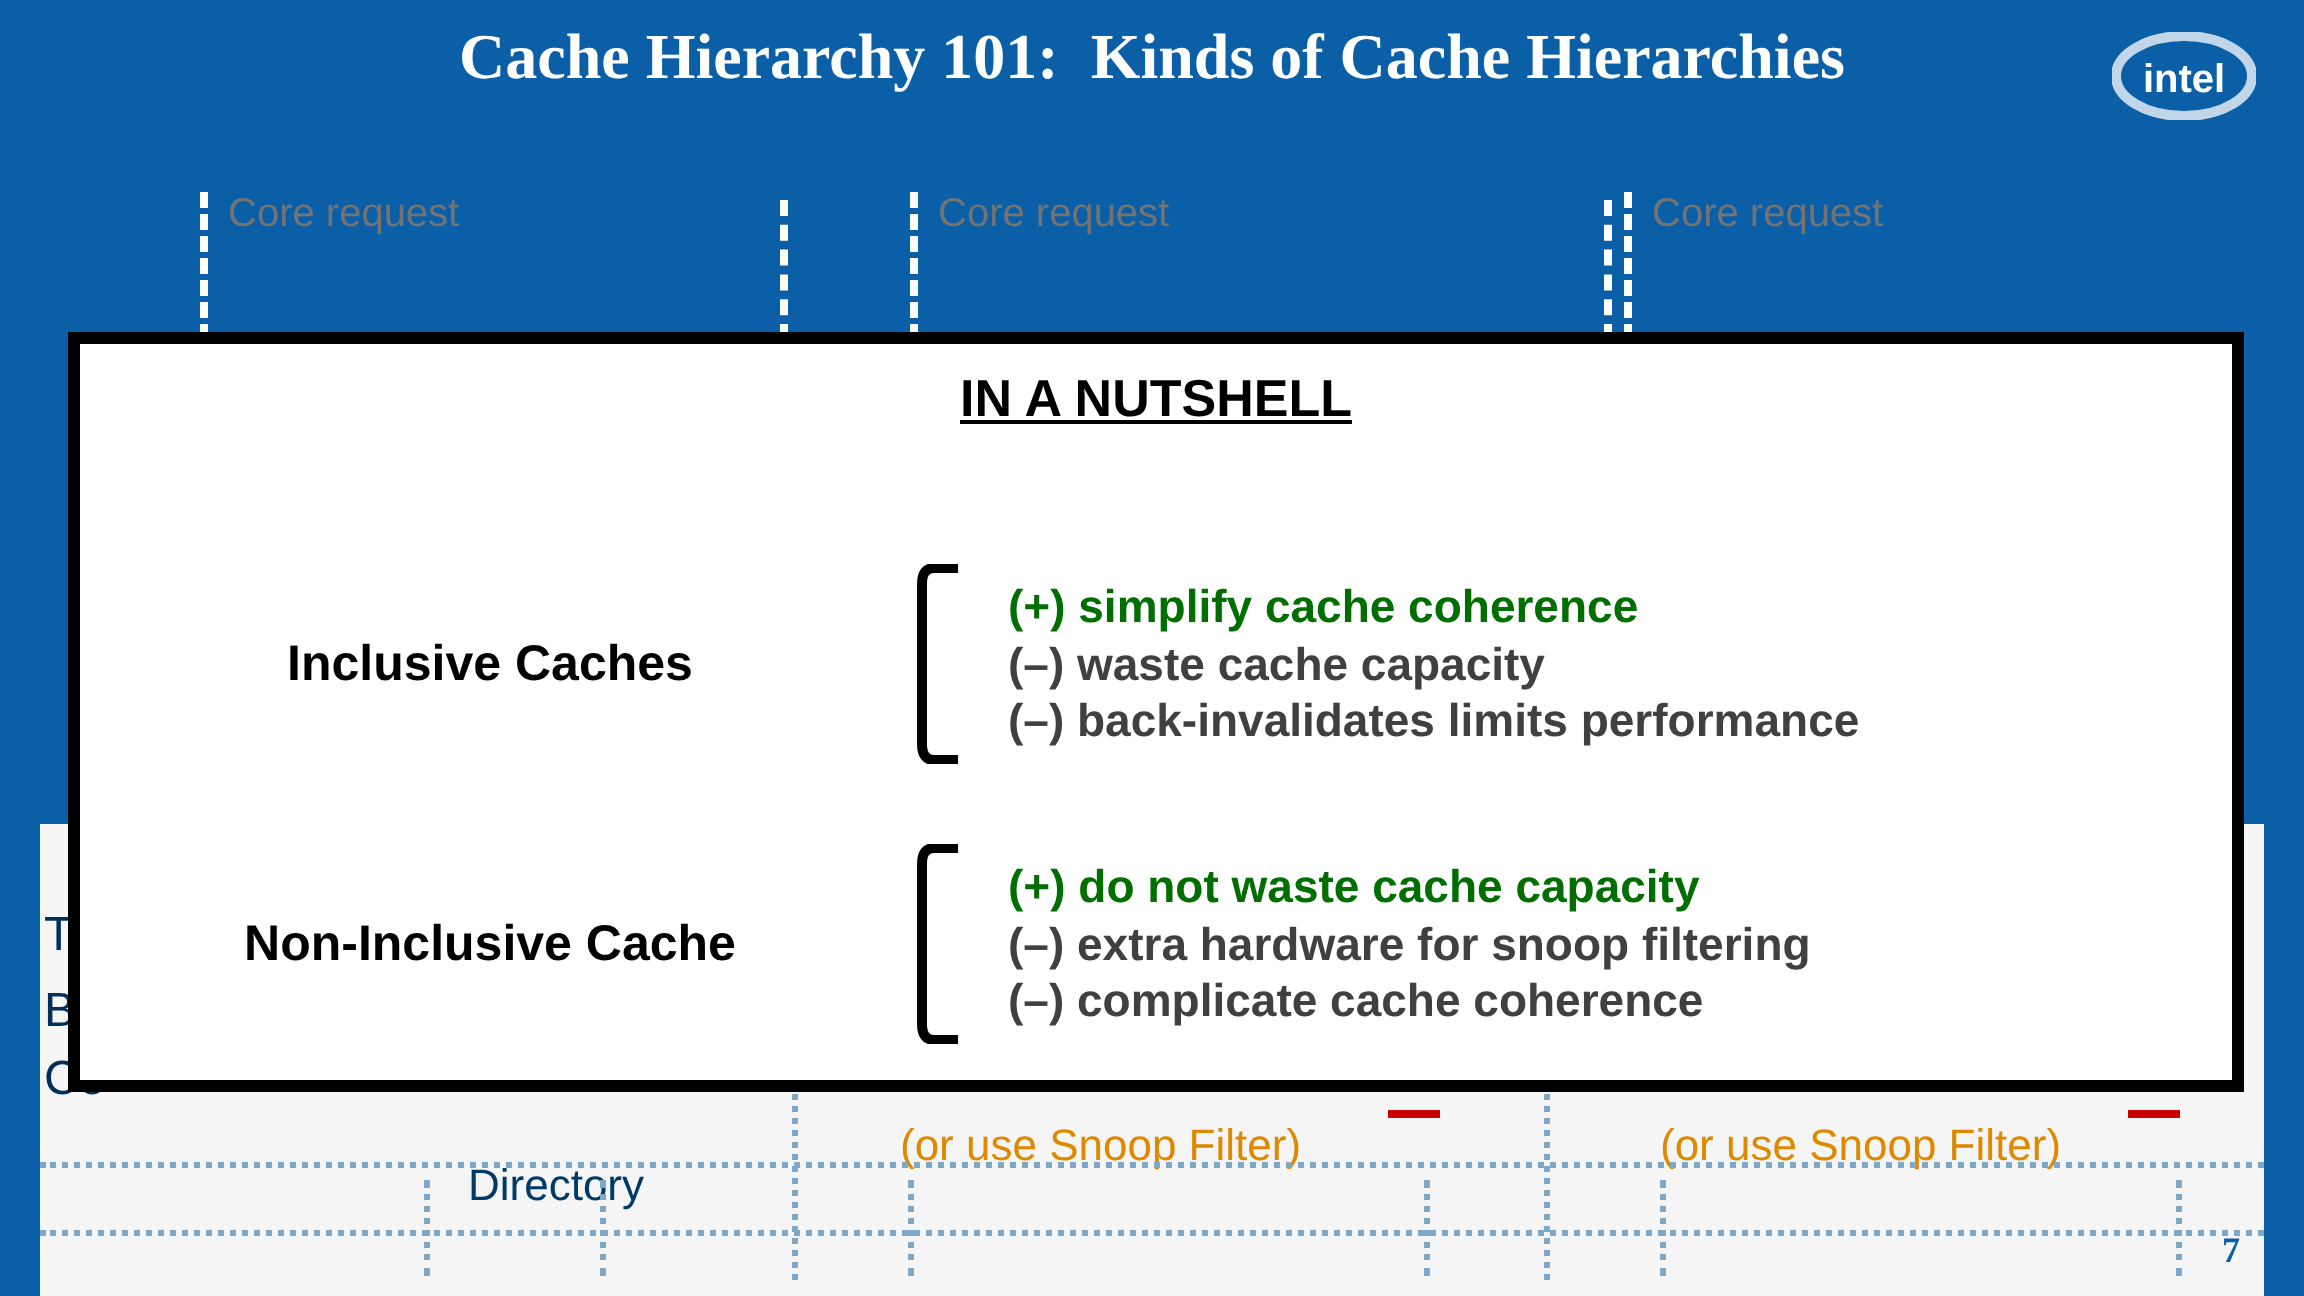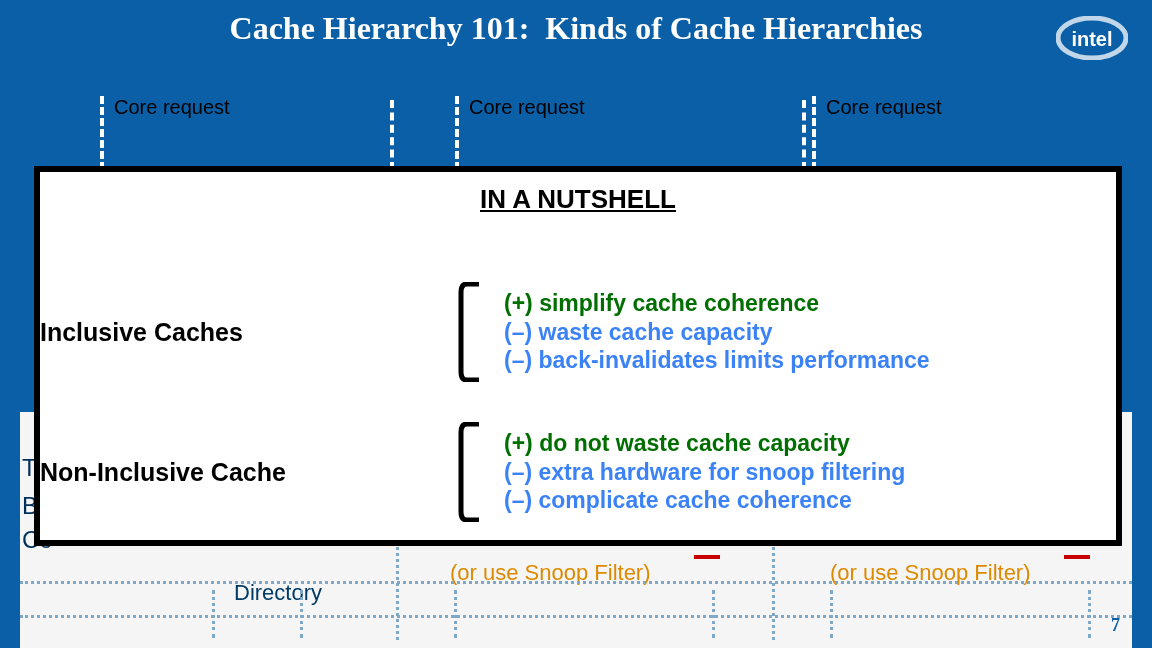--- a/index.html
+++ b/index.html
@@ -32,21 +32,21 @@
     font-family:"Comic Sans MS","Chalkboard SE",cursive;
     font-size:32px; font-weight:700;
     line-height:1.05;
   }
 
   .intel-logo { position:absolute; top:16px; right:24px;text-decoration:underline; }
   .intel-logo svg { width:72px; height:44px; }
 
   .corereq {
     position:absolute; top:96px;
-    color:#000000; font-size:20px;
+    color:#737373; font-size:20px;
     border-left:4px dashed #fff;
     padding-left:10px; height:74px;
   }
   .corereq.a { left:100px; }
   .corereq.b { left:455px; }
   .corereq.c { left:812px; }
   .extra-dash {
     position:absolute; top:100px; width:0; height:70px;
     border-left:4px dashed #fff;
   }
@@ -68,28 +68,28 @@
     font-size:26px;
     margin-top:12px;
   }
 
   .row {
     position:absolute;
     left:0; width:100%;
     display:flex; align-items:center;
   }
   .row .label {
-    width:410px; text-align:left;
+    width:410px; text-align:center;
     font-size:25px; font-weight:700;
   }
   .row .bracket { width:40px; display:flex; justify-content:center; }
   .row .bracket svg { height:100px; width:26px; }
   .row .points { padding-left:14px; font-size:23px; line-height:1.25; font-weight:700; }
   .row .pos { color:#006e00; }
-  .row .neg { color:#3b82f6; }
+  .row .neg { color:#404040; }
 
   .row.r1 { top:110px; }
   .row.r2 { top:250px; }
 
   
   .bottom {
     position:absolute; left:20px; top:550px;
     width:1112px;
     font-size:21px;
     color:#003a66;

